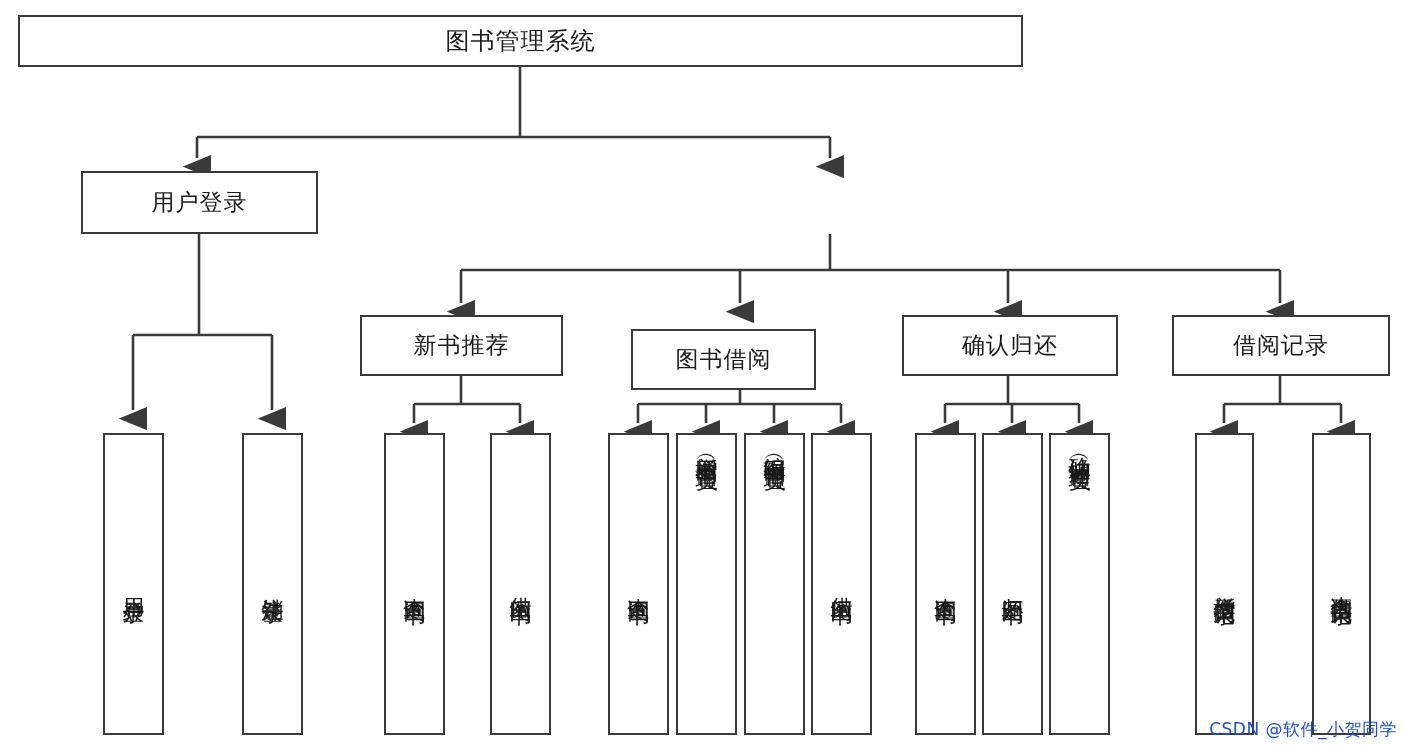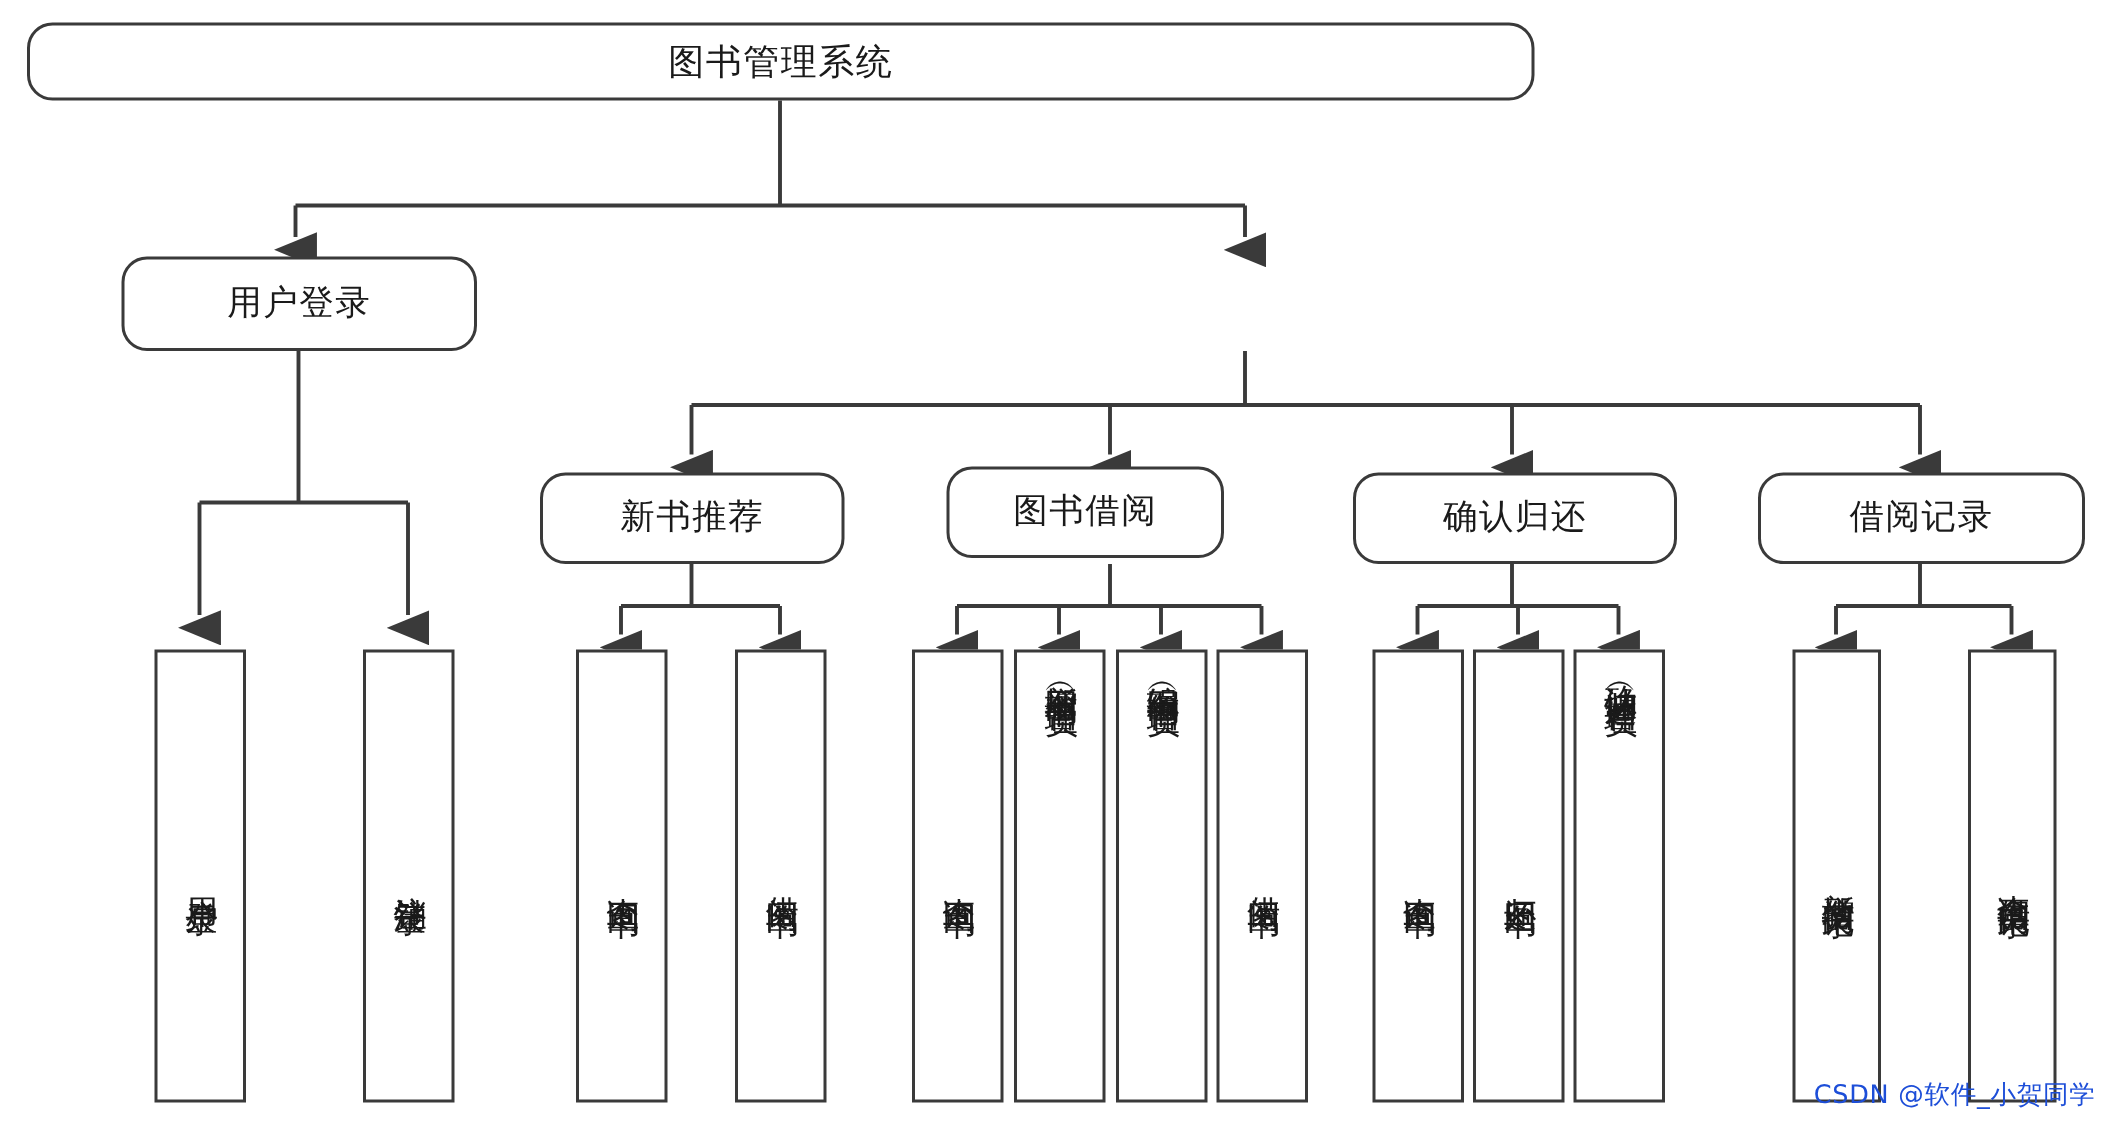--- a/index.html
+++ b/index.html
@@ -31,21 +31,20 @@
     border: 2.5px solid #3a3a3a;
     display: flex;
     align-items: center;
     justify-content: center;
     color: #1a1a1a;
   }
   .node.horiz {
     font-size: 23px;
     line-height: 1.2;
     letter-spacing: 1px;
-    border-radius: 17px;
   }
   .node.root {
     font-size: 24px;
   }
   .node.vert {
     align-items: flex-start;
     justify-content: center;
     padding-top: 0;
   }
   .vlabel {
@@ -144,21 +143,21 @@
     <span>图书管理系统</span>
   </div>
 
   <div class="node horiz" style="left:81px; top:171px; width:237px; height:63px;">
     <span>用户登录</span>
   </div>
 
   <div class="node horiz" style="left:360px; top:315px; width:203px; height:61px;">
     <span>新书推荐</span>
   </div>
-  <div class="node horiz" style="left:631px; top:311px; width:185px; height:61px;">
+  <div class="node horiz" style="left:631px; top:329px; width:185px; height:61px;">
     <span>图书借阅</span>
   </div>
   <div class="node horiz" style="left:902px; top:315px; width:216px; height:61px;">
     <span>确认归还</span>
   </div>
   <div class="node horiz" style="left:1172px; top:315px; width:218px; height:61px;">
     <span>借阅记录</span>
   </div>
 
   <div class="node vert" style="left:103px; top:433px; width:61px; height:302px;">

